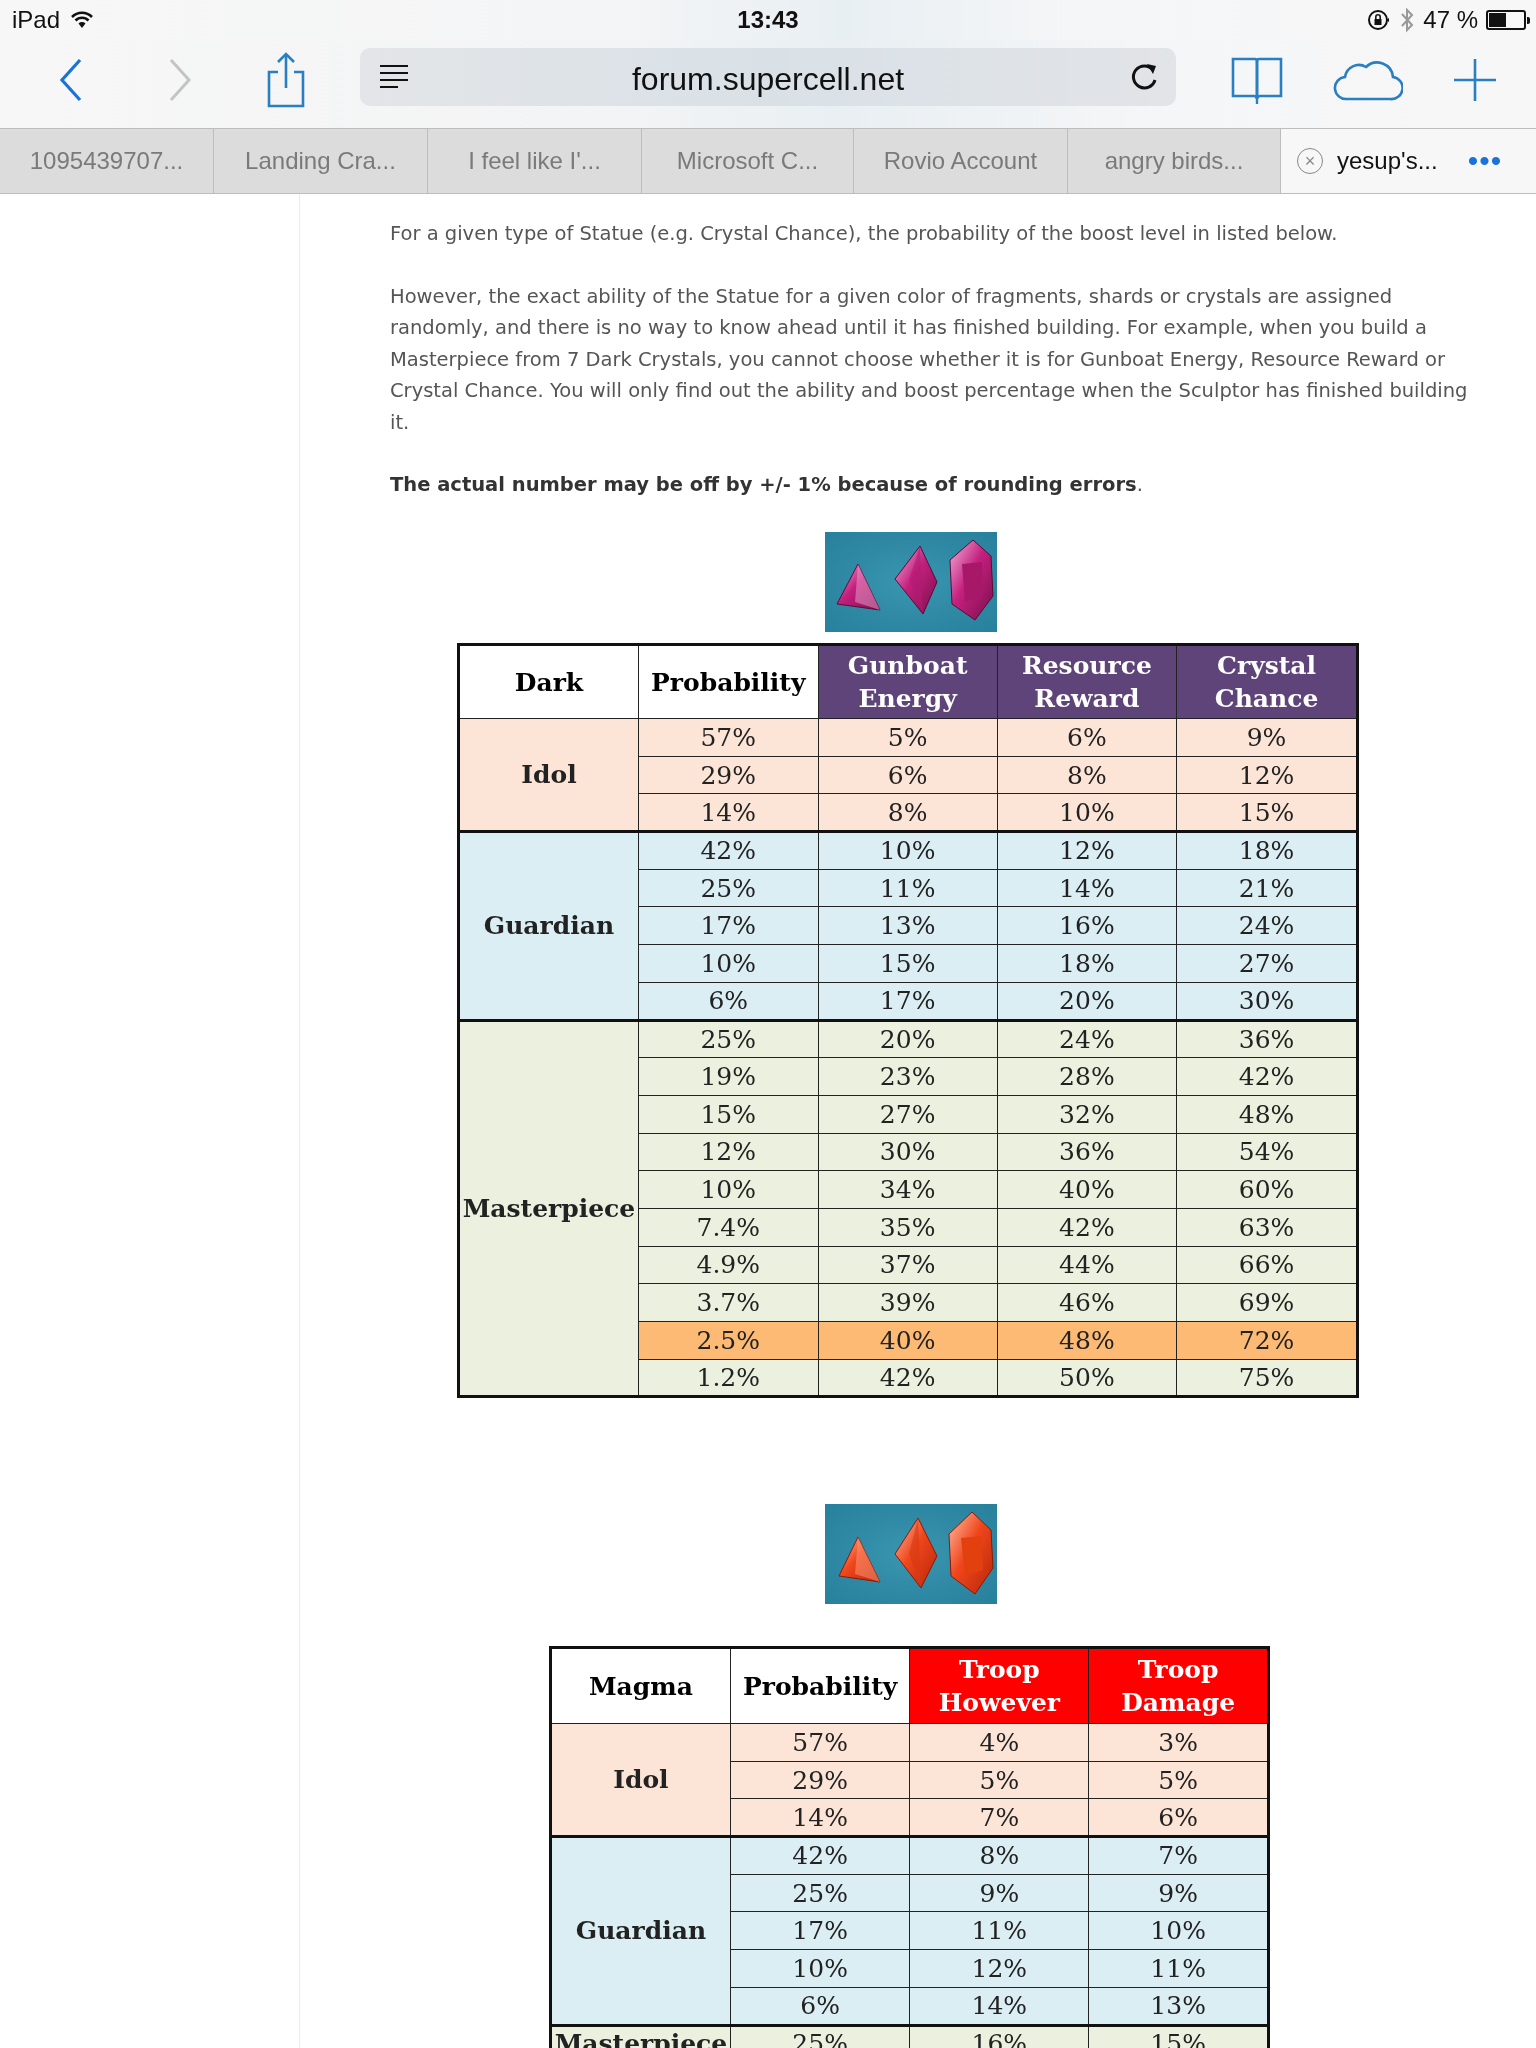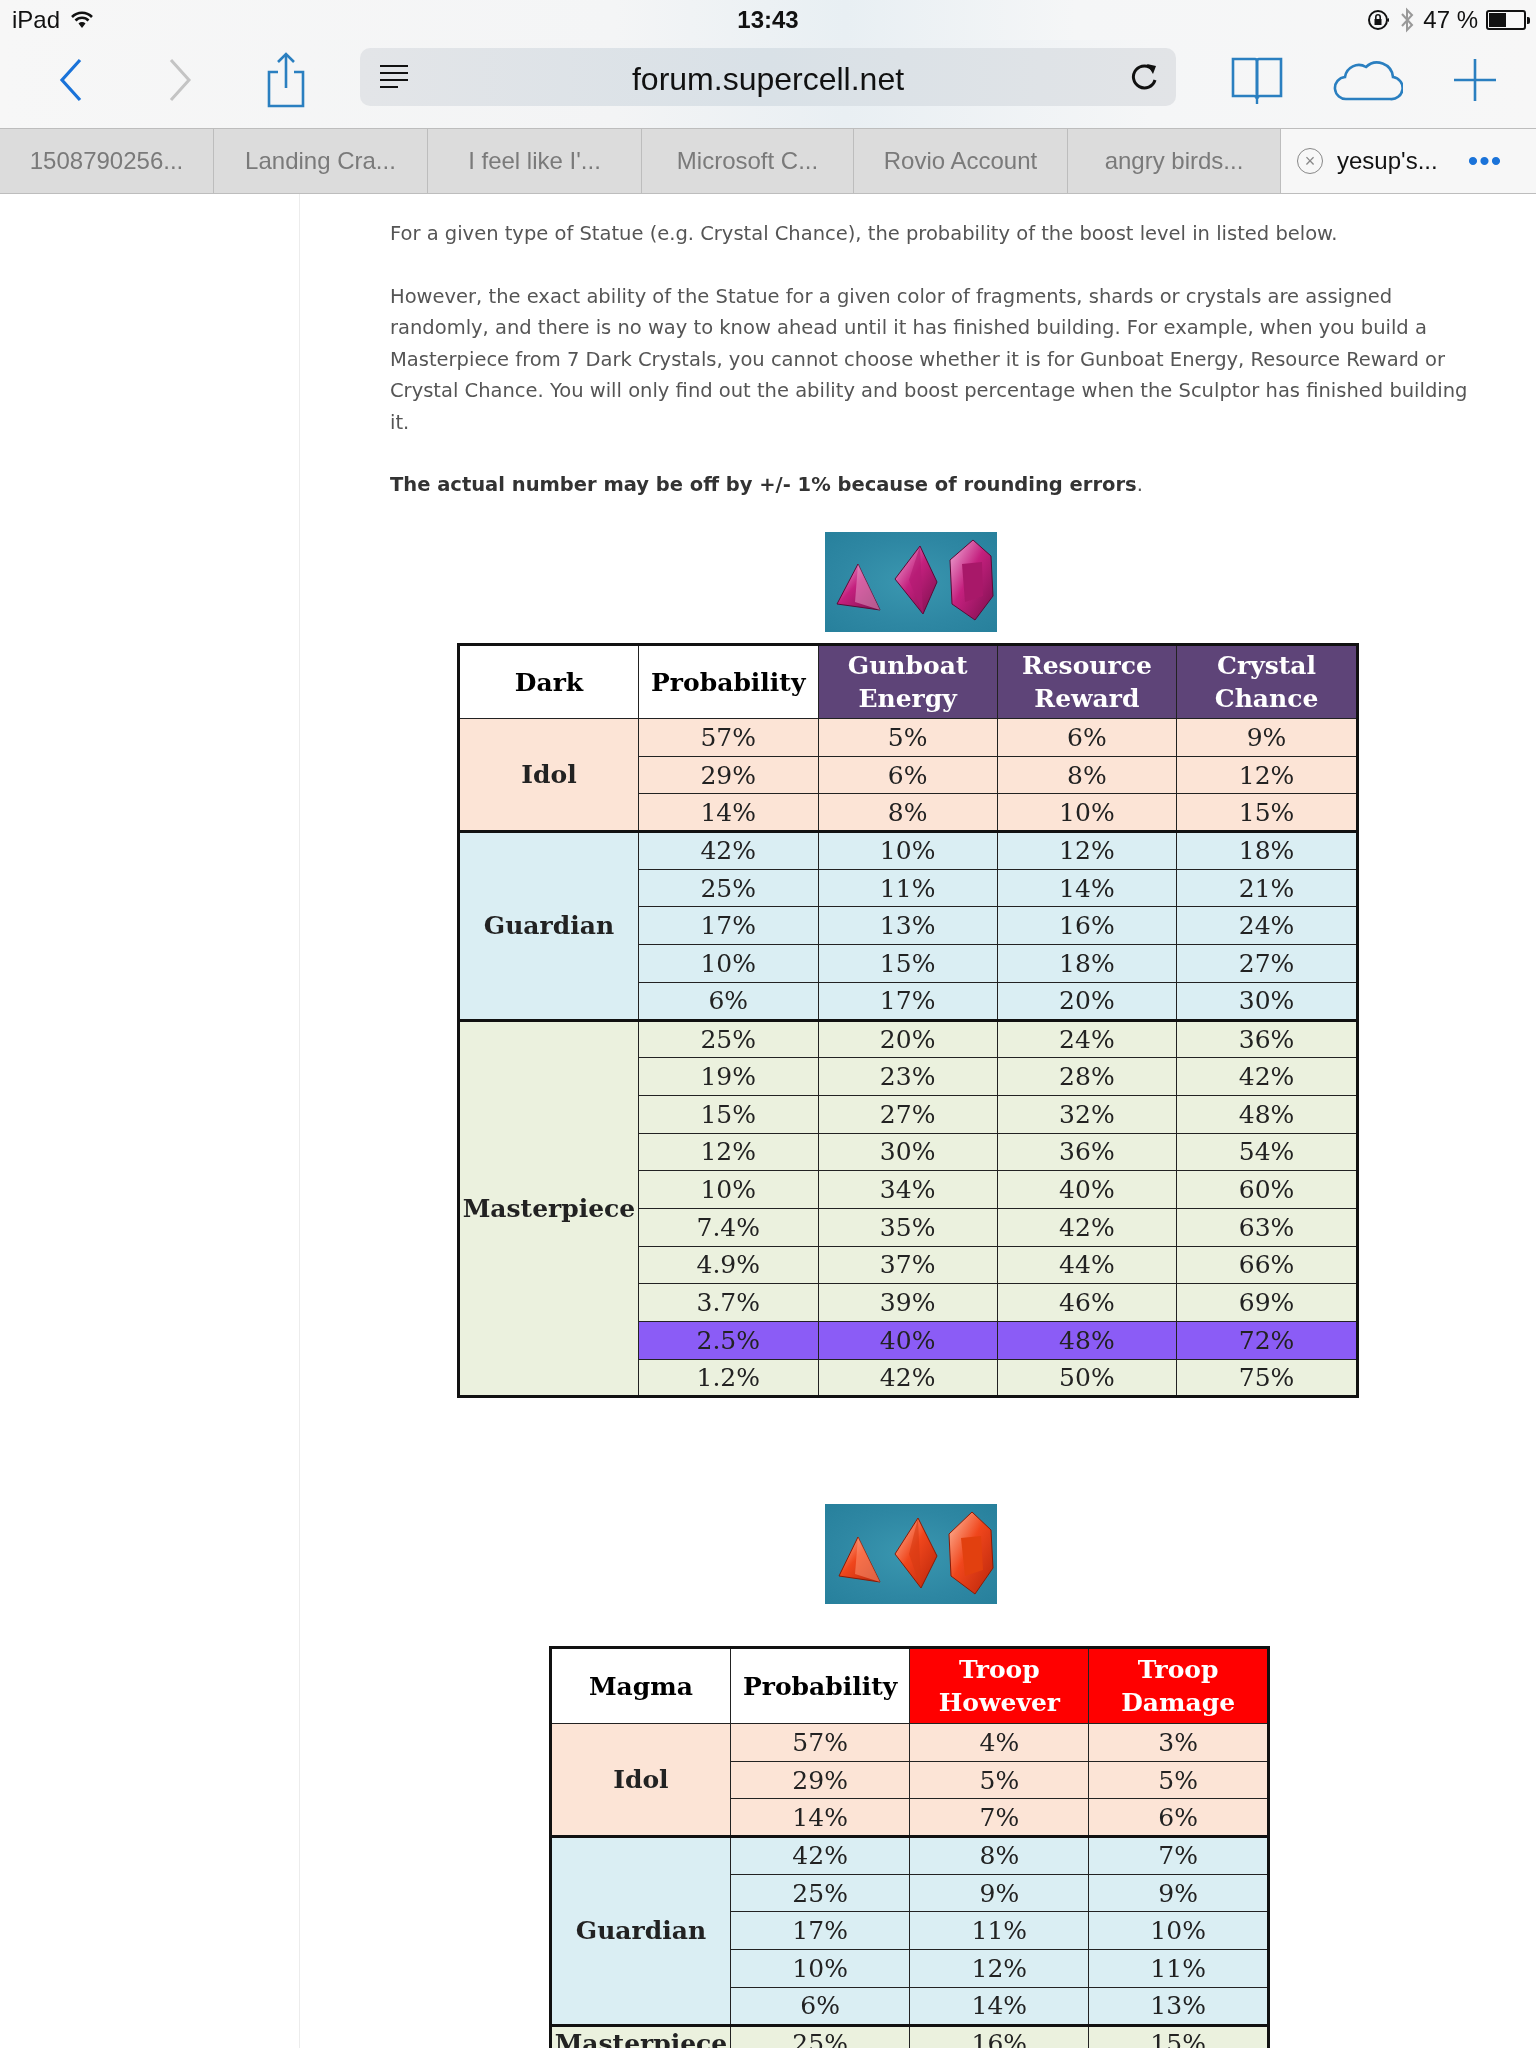--- a/index.html
+++ b/index.html
@@ -131,21 +131,21 @@
   </div>
   <div class="tb-btn" style="left:1440px;">
     <svg width="46" height="46" viewBox="0 0 46 46">
       <path d="M23 2 V44 M2 23 H44" stroke="#2a7fc0" stroke-width="2.6"></path>
     </svg>
   </div>
 </div>
 
 <div class="tabstrip">
   <div class="tab" style="width:214px;">
-      <span>1508790256...</span>
+      <span>1095439707...</span>
     </div>
   <div class="tab" style="width:214px;">
       <span>Landing Cra...</span>
     </div>
   <div class="tab" style="width:214px;">
       <span>I feel like I'...</span>
     </div>
   <div class="tab" style="width:212px;">
       <span>Microsoft C...</span>
     </div>
@@ -299,21 +299,21 @@
           <td>37%</td>
           <td>44%</td>
           <td>66%</td>
         </tr>
         <tr style="background: rgb(235, 241, 222);">
           <td>3.7%</td>
           <td>39%</td>
           <td>46%</td>
           <td>69%</td>
         </tr>
-        <tr style="background: #8b5cf6;">
+        <tr style="background: #fdba74;">
           <td>2.5%</td>
           <td>40%</td>
           <td>48%</td>
           <td>72%</td>
         </tr>
         <tr style="background: rgb(235, 241, 222);">
           <td>1.2%</td>
           <td>42%</td>
           <td>50%</td>
           <td>75%</td>

